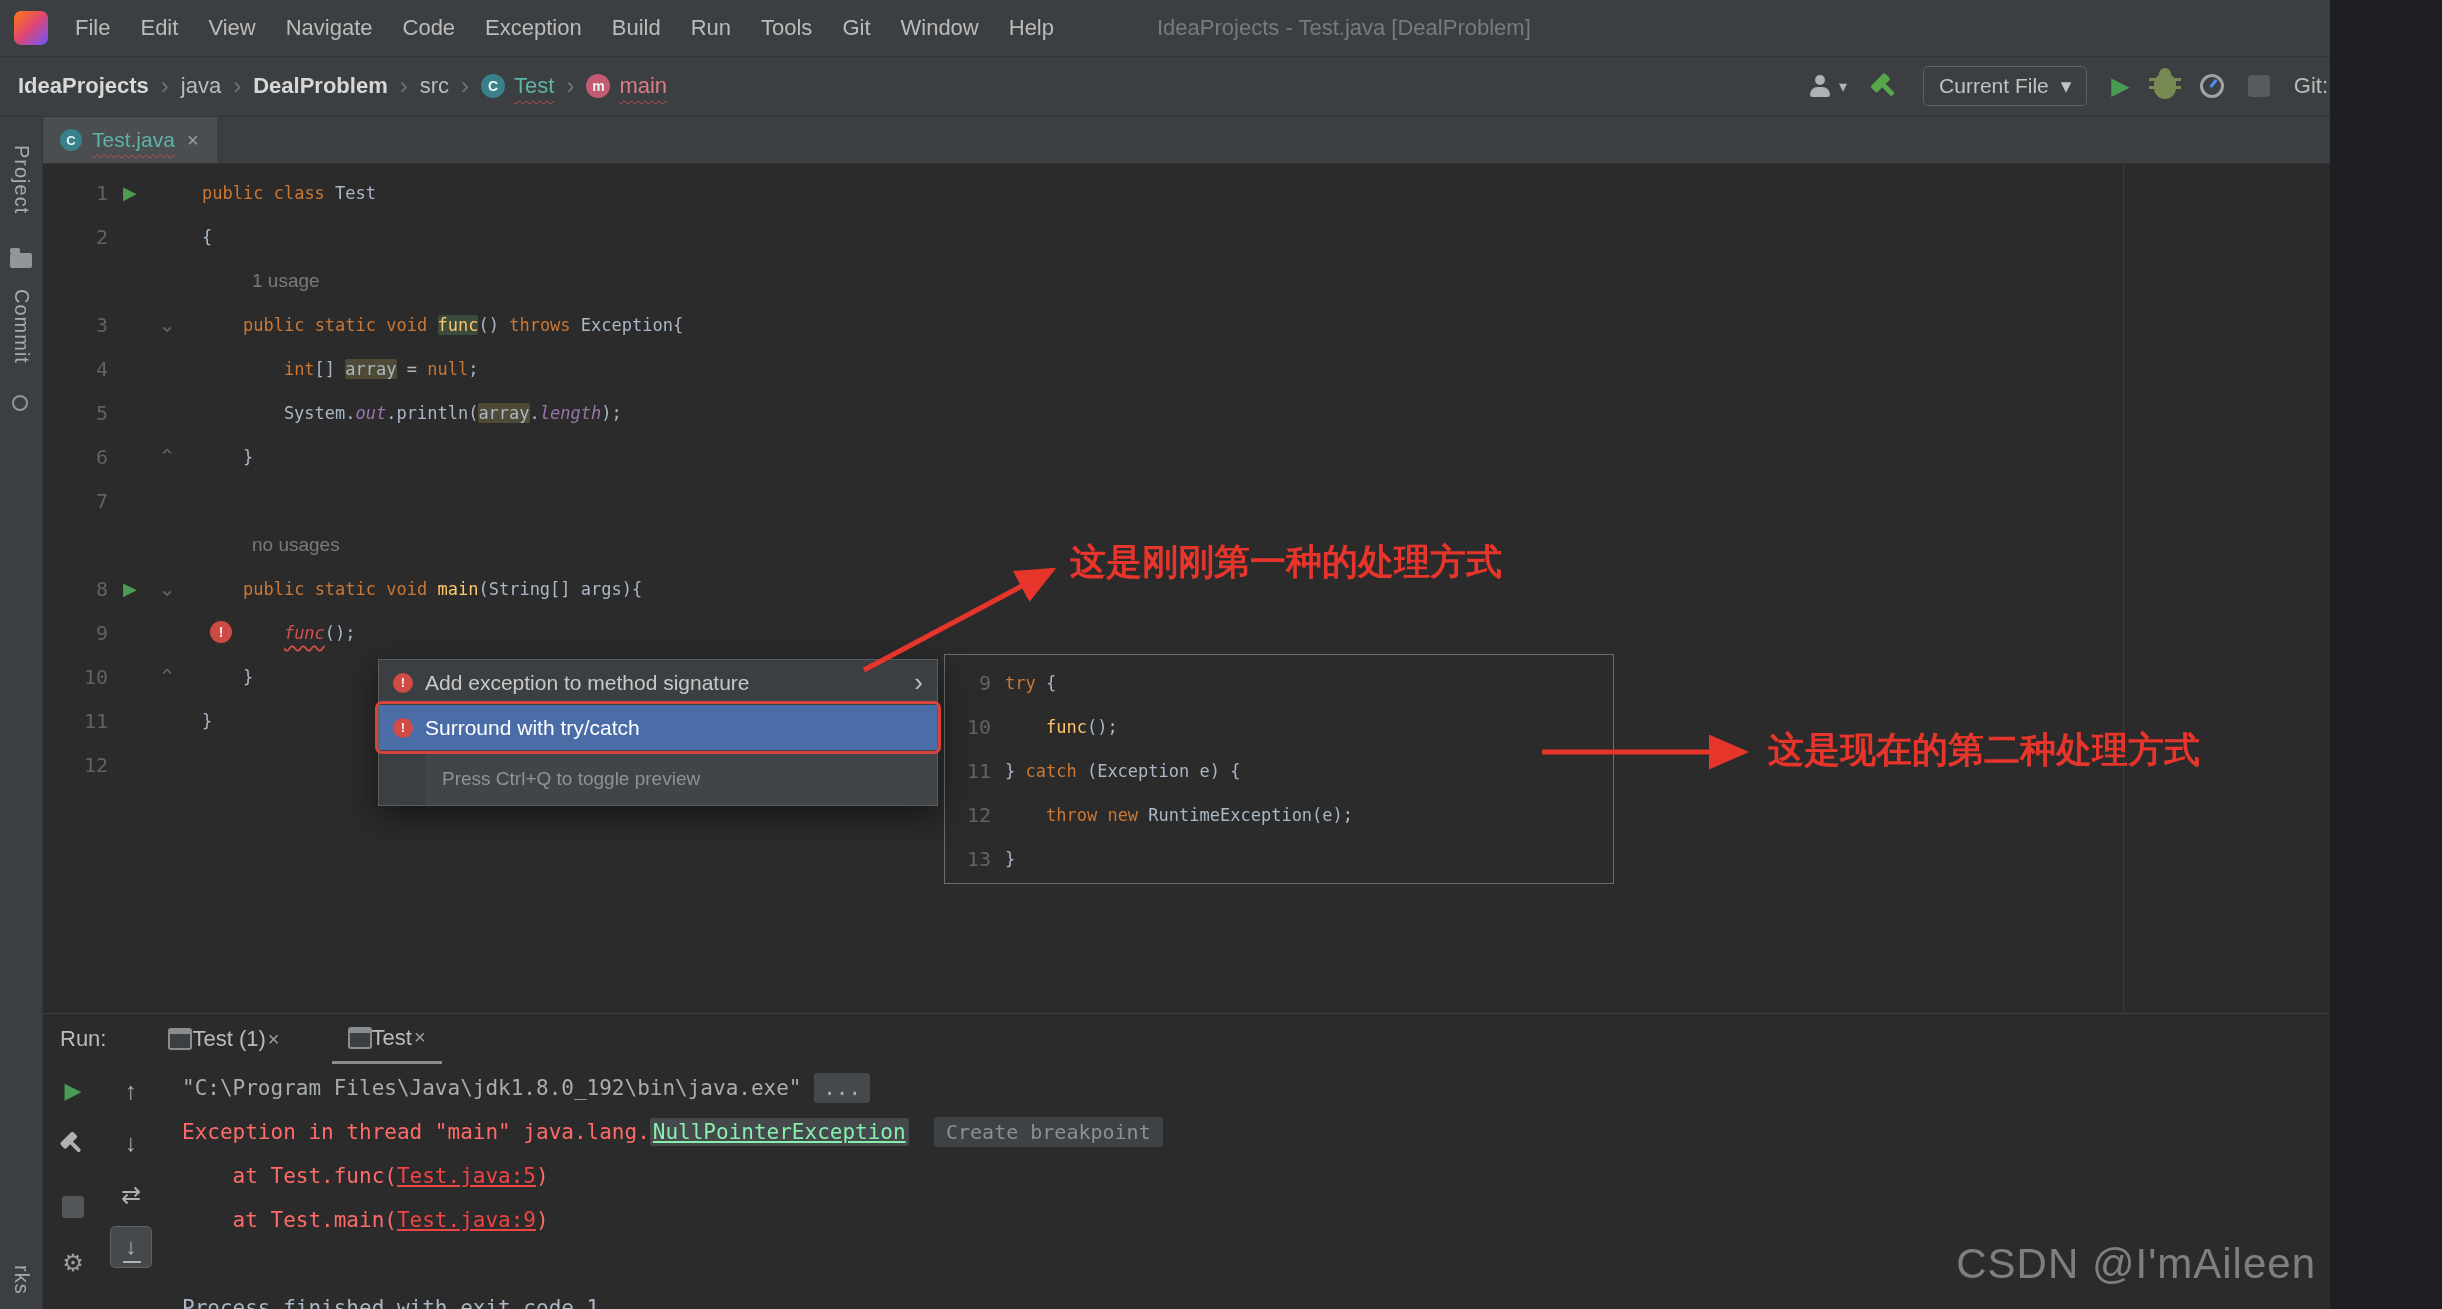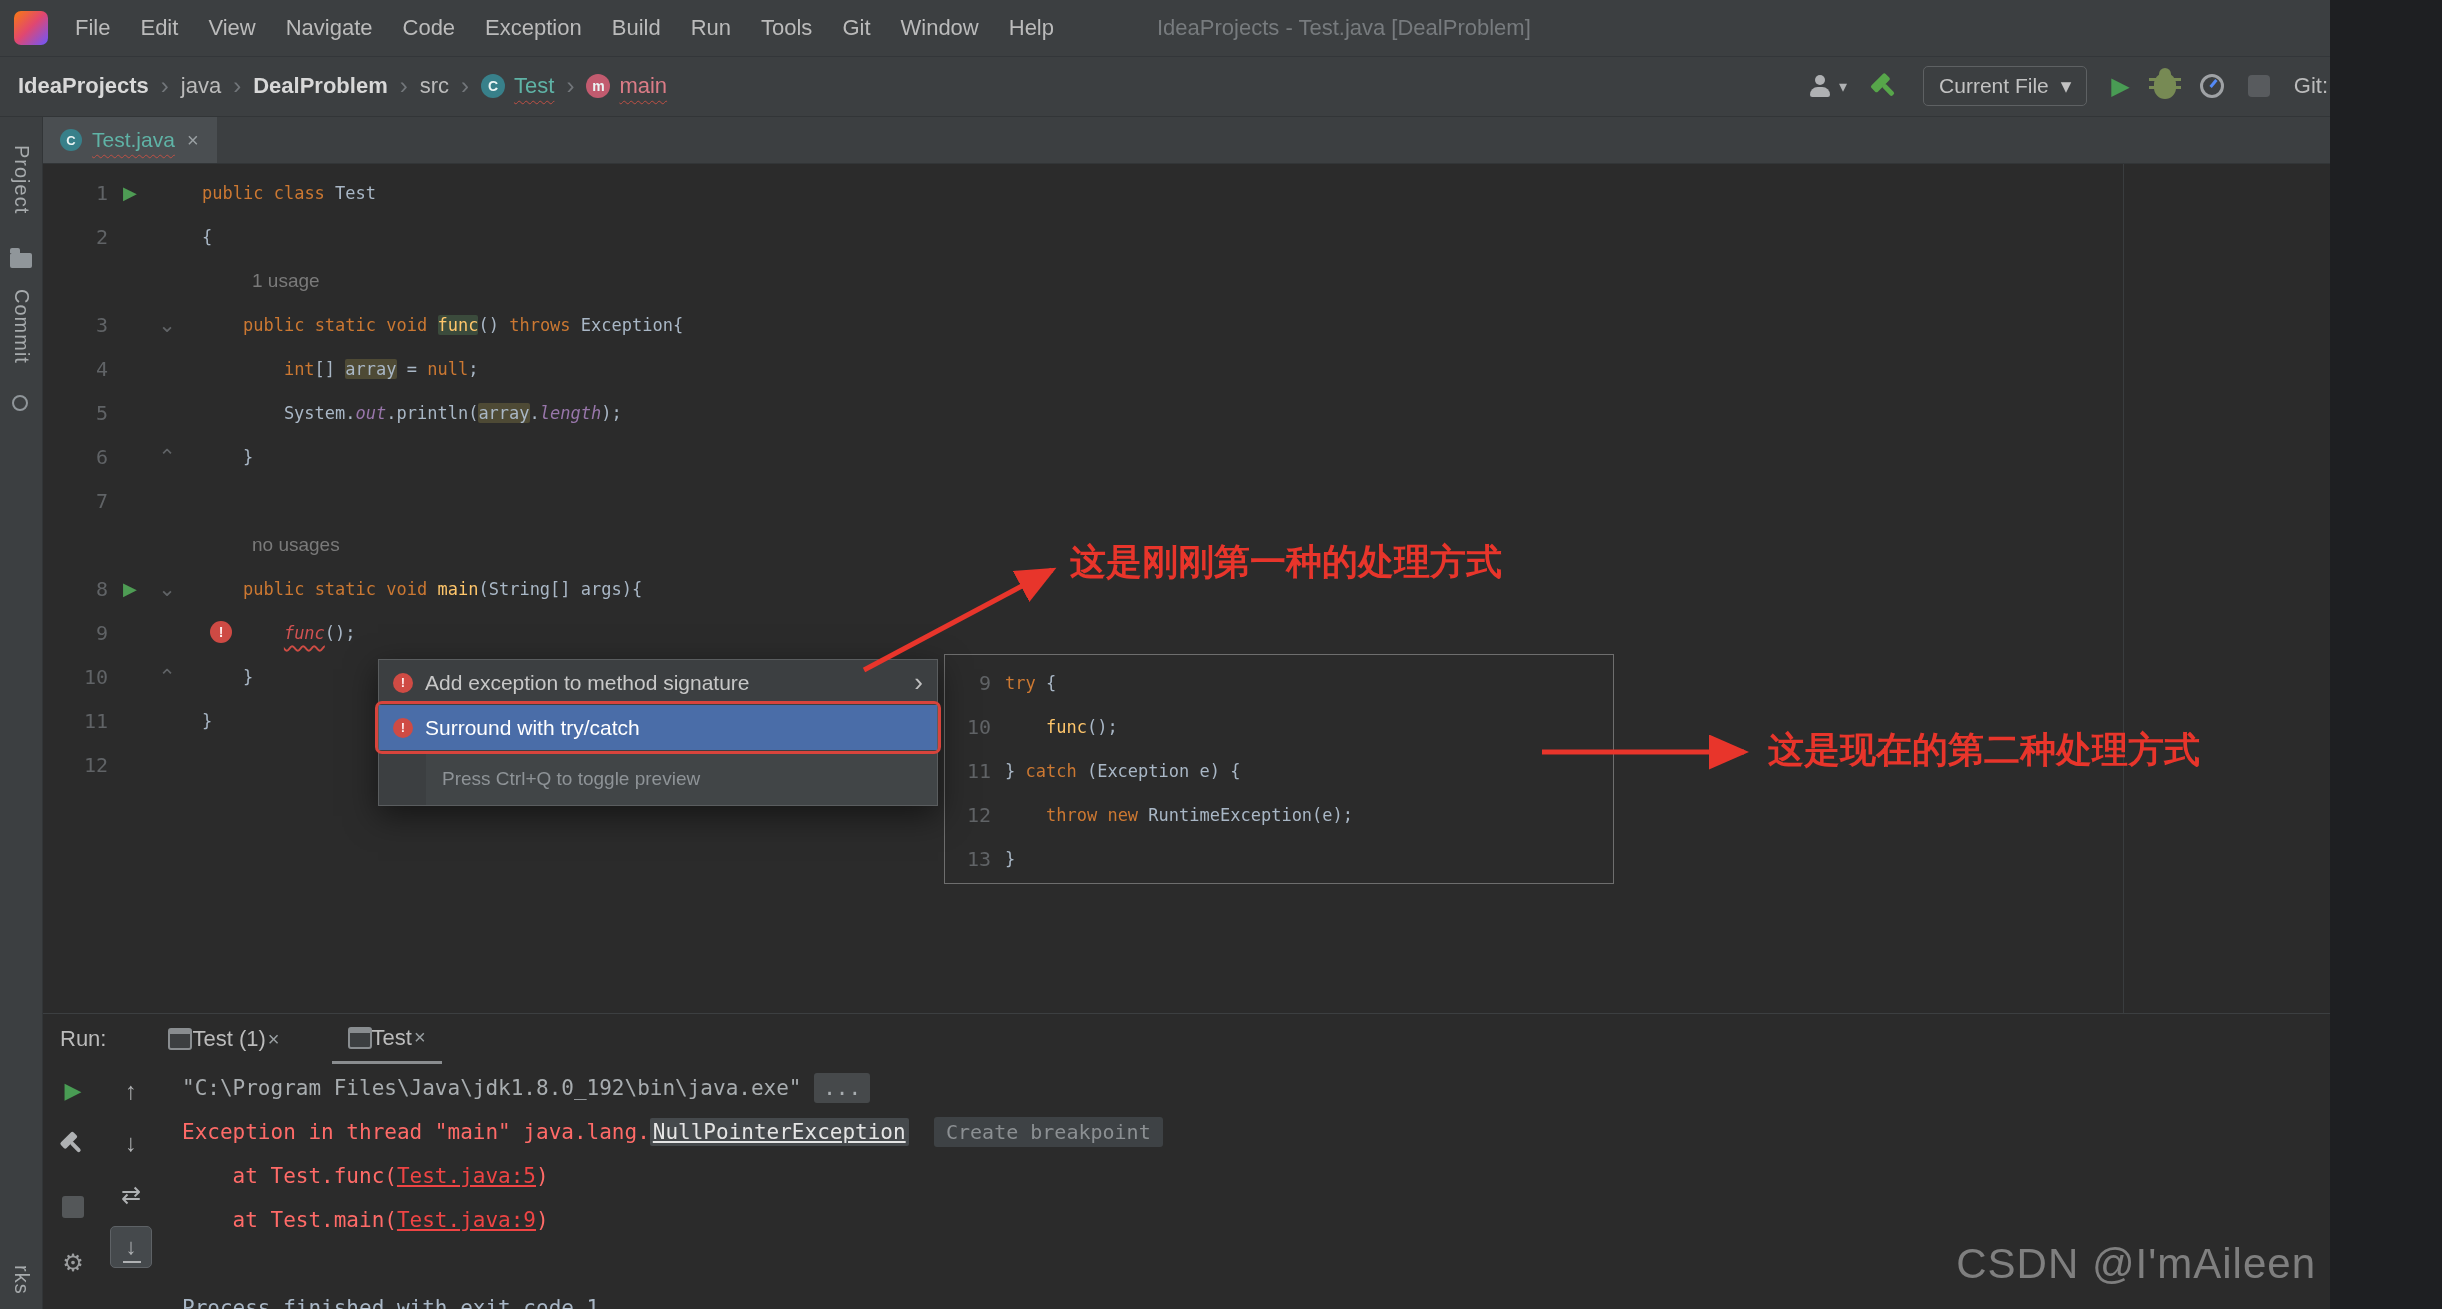--- a/index.html
+++ b/index.html
@@ -144,21 +144,21 @@
   #rt-end{left:68px;top:212px;width:40px;height:40px;background:#45494C;border:1px solid #5E6266;border-radius:5px;}
   #rt-end .endglyph{position:relative;font-size:22px;}
   #rt-end .endglyph::after{content:"";position:absolute;left:-3px;bottom:-3px;width:18px;height:2px;background:#AFB1B3;}
 
   .console{position:absolute;left:140px;top:52px;right:20px;}
   .con-line{font-family:"DejaVu Sans Mono",monospace;font-size:21px;line-height:44px;height:44px;
             white-space:pre;color:#A9B7C6;}
   .c-path{color:#A8ADB0;}
   .c-fold{background:#46494B;color:#A8ADB0;padding:3px 9px;border-radius:3px;}
   .c-err{color:#FF6B68;}
-  .c-errlink{color:#e5e5e5;text-decoration:underline;background:#45494C;padding:2px 3px;border-radius:2px;}
+  .c-errlink{color:#86efac;text-decoration:underline;background:#45494C;padding:2px 3px;border-radius:2px;}
   .c-link{color:#ef4444;text-decoration:underline;margin-top:33px;}
   .c-hint{color:#8C9093;background:#3E4245;padding:3px 12px;border-radius:3px;font-size:20px;}
   .c-plain{color:#A9B7C6;}
   .c-sp{}
 
   .watermark{position:absolute;right:14px;top:1240px;font-size:42px;color:#D2D2D2;opacity:.5;
              z-index:60;letter-spacing:1px;}
 </style>
 </head>
 <body>

